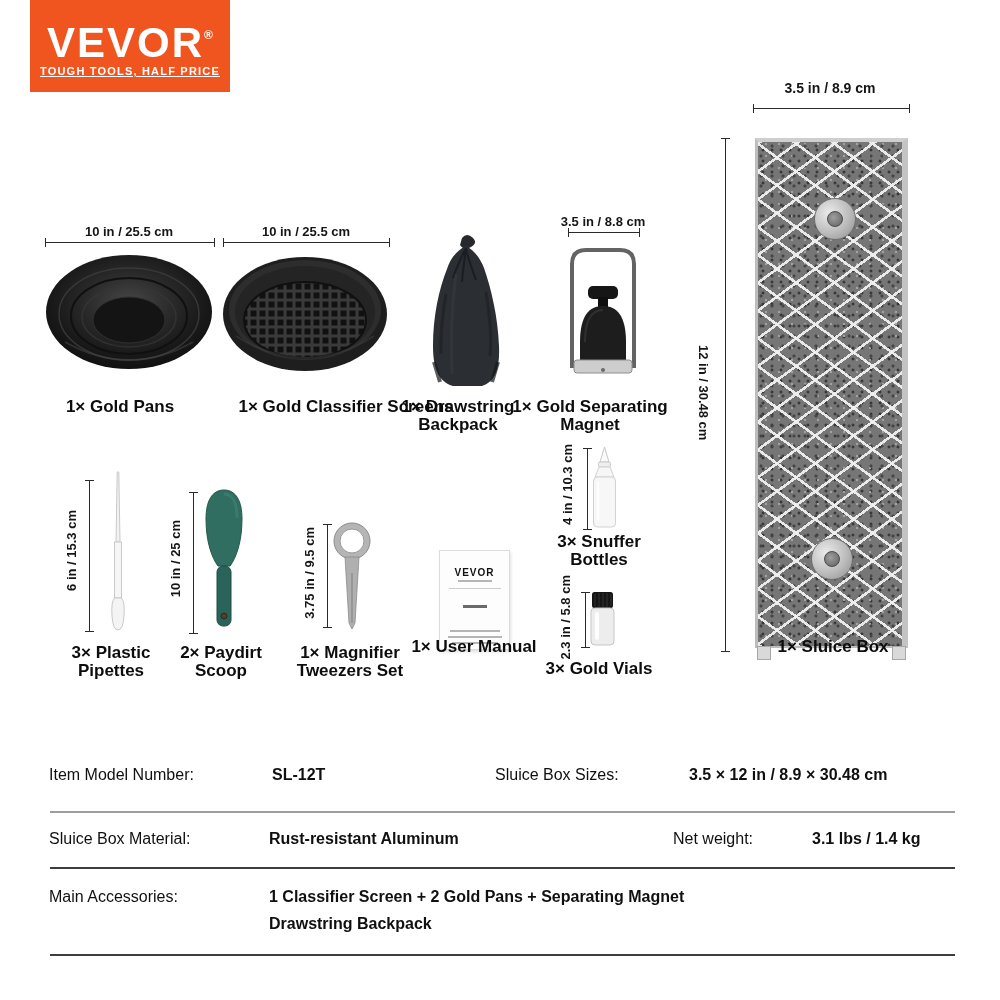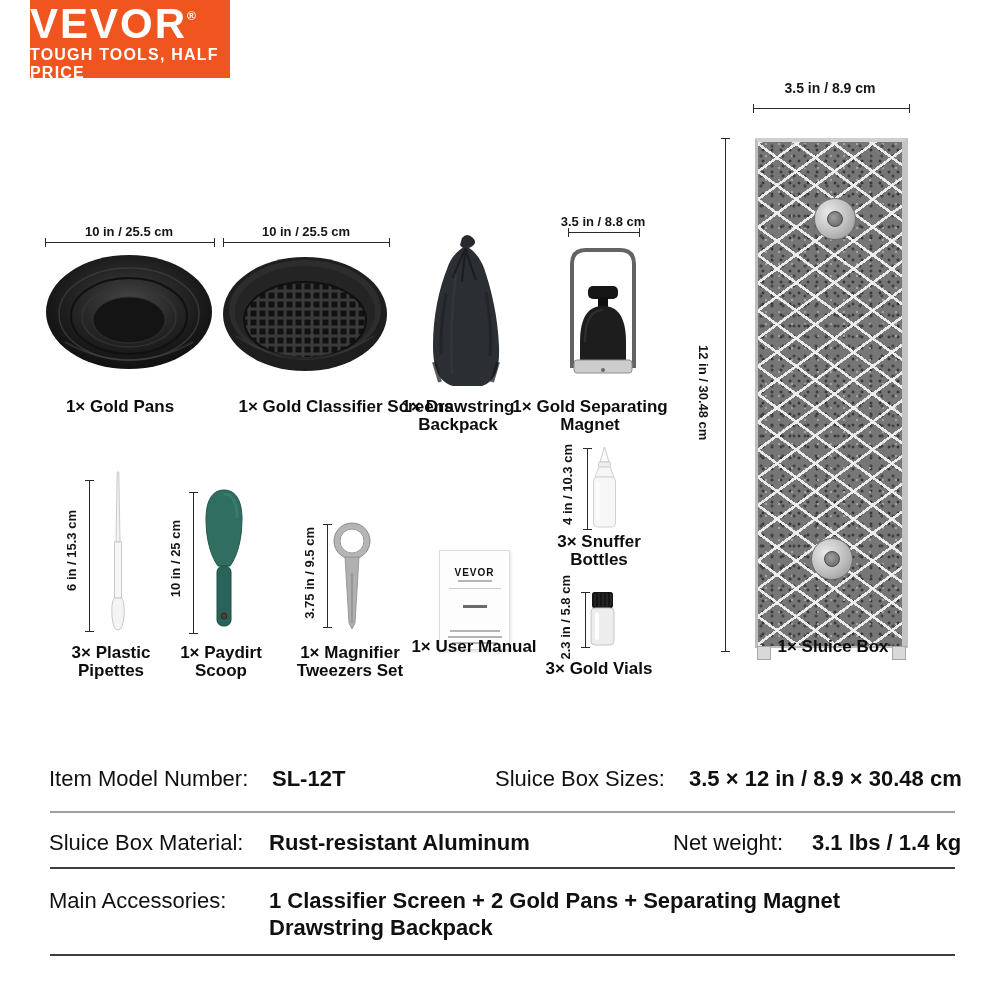--- a/index.html
+++ b/index.html
@@ -1,24 +1,24 @@
 <!DOCTYPE html>
 <html><head>
 <meta charset="utf-8">
 <style>
   html,body{margin:0;padding:0;background:#fff;}
   .stage{position:relative;width:1000px;height:1000px;background:#ffffff;overflow:hidden;
          font-family:"Liberation Sans", sans-serif;color:#0d0d0d;}
 
   
-  .logo{position:absolute;left:30px;top:0;width:200px;height:78px;background:#F0551F;
-        display:flex;flex-direction:column;justify-content:center;}
+  .logo{position:absolute;left:30px;top:0;width:200px;height:92px;background:#F0551F;
+        display:flex;flex-direction:column;align-items:center;justify-content:center;}
   .logo .word{color:#fff;font-weight:bold;font-size:42px;letter-spacing:2px;line-height:40px;}
   .logo .reg{color:#fff;font-size:12px;vertical-align:18px;font-weight:bold;letter-spacing:0;}
-  .logo .tag{color:#fff;font-weight:bold;font-size:16px;letter-spacing:1.2px;margin-top:2px;}
+  .logo .tag{color:#fff;font-weight:bold;font-size:11px;letter-spacing:1.2px;margin-top:2px;text-decoration:underline;}
 
   
   .caption{position:absolute;font-weight:bold;font-size:17px;line-height:18px;text-align:center;
            transform:translateX(-50%);white-space:nowrap;color:#0d0d0d;}
   .dimt-h{position:absolute;font-weight:bold;font-size:13px;transform:translateX(-50%);white-space:nowrap;color:#151515;}
   .dimt-h.big{font-size:14px;}
   .diml-h{position:absolute;height:9px;border-left:1px solid #2a2a2a;border-right:1px solid #2a2a2a;}
   .diml-h:before{content:"";position:absolute;left:0;right:0;top:4px;border-top:1px solid #2a2a2a;}
   .diml-v{position:absolute;width:9px;border-top:1px solid #2a2a2a;border-bottom:1px solid #2a2a2a;}
   .diml-v:before{content:"";position:absolute;top:0;bottom:0;left:4px;border-left:1px solid #2a2a2a;}
@@ -48,21 +48,21 @@
   .foot{position:absolute;width:12px;height:12px;background:#d9d9d9;border:1px solid #a7a7a7;top:646px;}
 
   
   .manual{position:absolute;left:439px;top:550px;width:69px;height:98px;background:#fdfdfd;
           border:1px solid #dcdcdc;box-shadow:1px 2px 3px rgba(0,0,0,.12);
           display:flex;flex-direction:column;align-items:center;}
   .manual .mbrand{font-weight:bold;font-size:10px;letter-spacing:1px;color:#101010;margin-top:16px;}
   .bar{background:#b5b5b5;height:2px;}
 
   
-  .spec{position:absolute;font-size:22px;white-space:nowrap;color:#101010;}
+  .spec{position:absolute;font-size:16px;white-space:nowrap;color:#101010;}
   .spec.val{font-weight:bold;}
   .divider{position:absolute;left:50px;width:905px;height:2px;}
 </style>
 </head>
 <body>
 
 <div class="stage">
 
   <div class="logo">
     <div class="word"><span>VEVOR</span><span class="reg">®</span></div>
@@ -179,21 +179,21 @@
   <span class="img" style="left:201px;top:488px;">
     <svg width="46" height="146" viewBox="0 0 46 146">
       <path d="M23,2 C35,2 41,13 41,31 C41,54 35,70 29,78 L17,78 C11,70 5,54 5,31 C5,13 11,2 23,2 Z" fill="#2F6E61" stroke="#245749" stroke-width="1"></path>
       <path d="M23,6 C31,6 36,14 36,30" stroke="#3d8070" stroke-width="3" fill="none" opacity=".7"></path>
       <path d="M23,14 L23,70" stroke="#2761556" stroke-width="1" opacity=".5"></path>
       <rect x="16" y="78" width="14" height="60" rx="6" fill="#2a635a" stroke="#1f4f47" stroke-width="1"></rect>
       <circle cx="23" cy="128" r="3" fill="#5a3a28" stroke="#222" stroke-width=".8"></circle>
     </svg>
   </span>
   <div class="caption" style="left:221px;top:644px;">
-    <div>1× Paydirt</div>
+    <div>2× Paydirt</div>
     <div>Scoop</div>
   </div>
 
   <div class="dimt-v" style="left:302px;top:527px;">3.75 in / 9.5 cm</div>
   <div class="diml-v" style="left:323px;top:524px;height:102px;"></div>
   <span class="img" style="left:330px;top:521px;">
     <svg width="44" height="112" viewBox="0 0 44 112">
       <circle cx="22" cy="20" r="18" fill="#b5b5b5"></circle>
       <circle cx="22" cy="20" r="18" fill="none" stroke="#8c8c8c" stroke-width="1"></circle>
       <circle cx="22" cy="20" r="12" fill="#ffffff" stroke="#9a9a9a" stroke-width="1"></circle>

